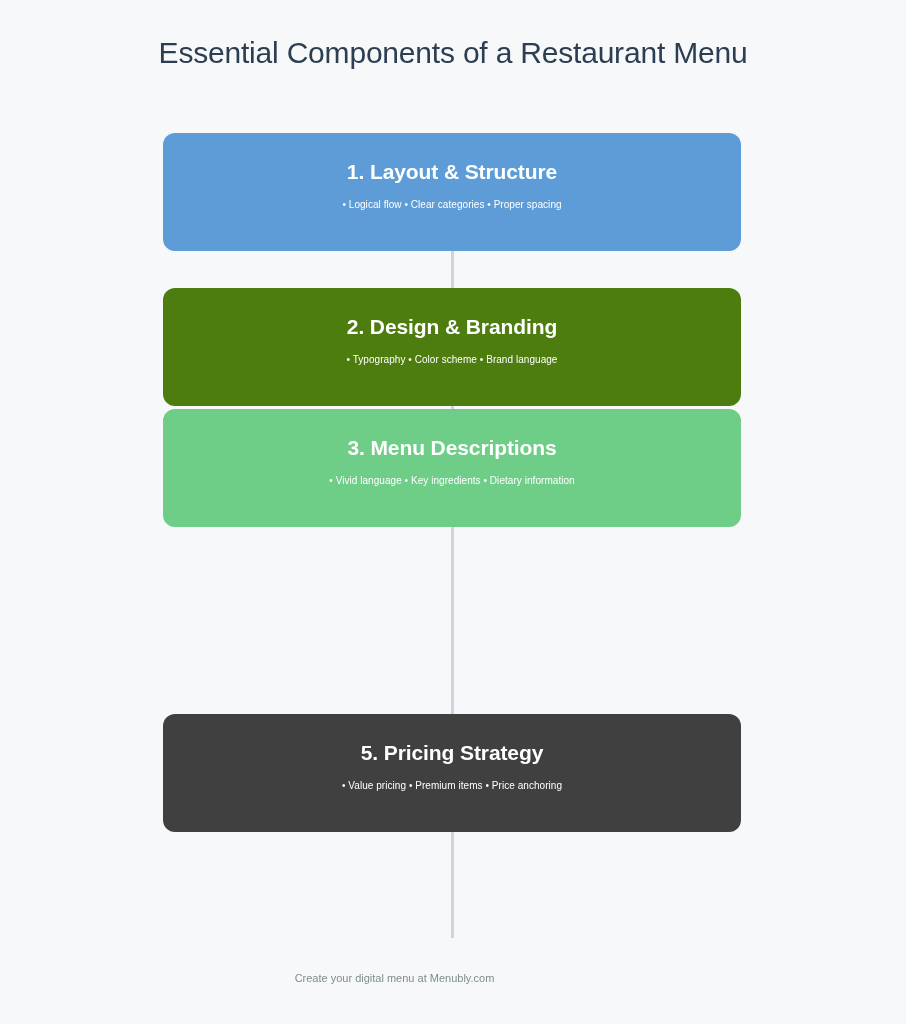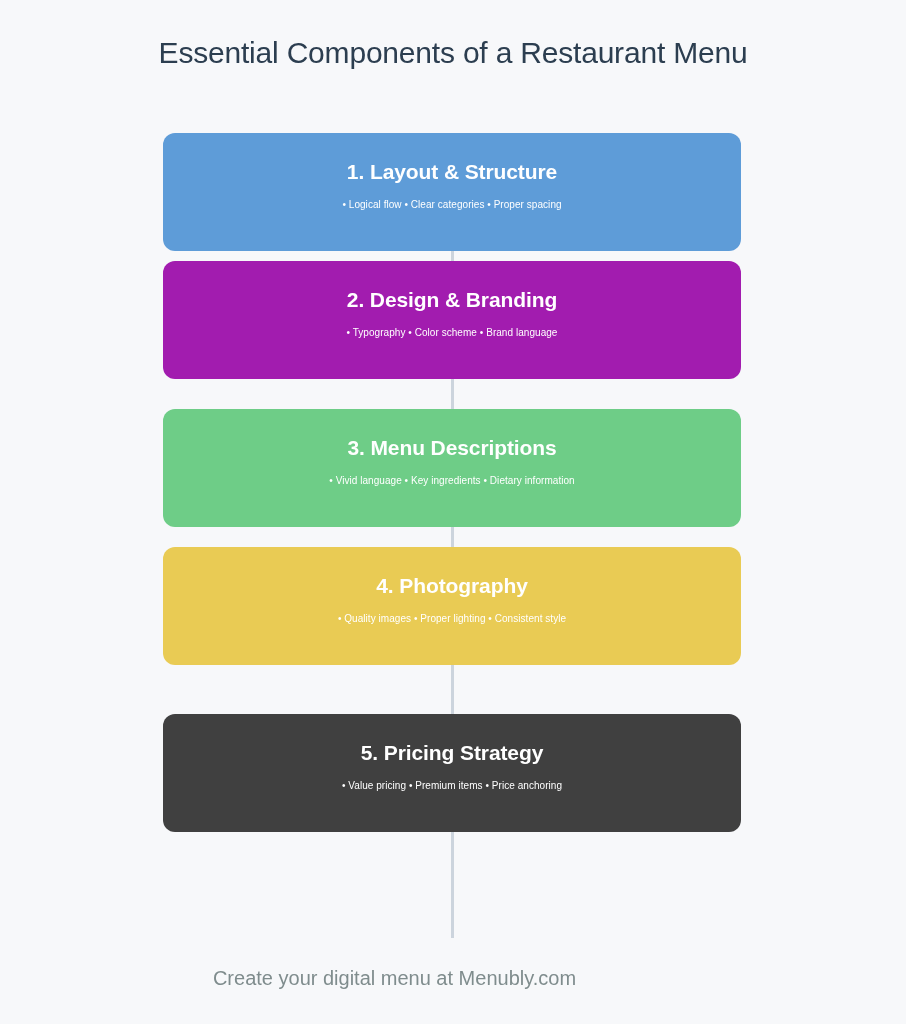--- a/index.html
+++ b/index.html
@@ -85,55 +85,51 @@
     letter-spacing: 0.05px;
   }
 
   
   .footer {
     position: absolute;
     top: 966px;
     left: 0;
     width: 789px;
     text-align: center;
-    font-size: 20px;
+    font-size: 11px;
     color: #7f8c8d;
     line-height: 24px;
   }
 </style>
 </head>
 <body style="background: rgb(247, 248, 250);">
 
 <div id="infographic">
 
   <div class="title" style="color: rgb(44, 62, 80);">Essential Components of a Restaurant Menu</div>
 
   <div class="flow">
 
     <div class="connector" style="background: rgb(204, 212, 221);"></div>
 
     <div class="card" style="top: 0px; background: rgb(94, 156, 216);">
       <div class="card-title">1. Layout &amp; Structure</div>
       <div class="card-points">• Logical flow • Clear categories • Proper spacing</div>
     </div>
 
-    <div class="card" style="top: 128px; background: #a21caf;">
+    <div class="card" style="top: 155px; background: #4d7c0f;">
       <div class="card-title">2. Design &amp; Branding</div>
       <div class="card-points">• Typography • Color scheme • Brand language</div>
     </div>
 
     <div class="card" style="top: 276px; background: rgb(110, 205, 135);">
       <div class="card-title">3. Menu Descriptions</div>
       <div class="card-points">• Vivid language • Key ingredients • Dietary information</div>
     </div>
 
-    <div class="card" style="top: 414px; background: rgb(233, 203, 84);">
-      <div class="card-title">4. Photography</div>
-      <div class="card-points">• Quality images • Proper lighting • Consistent style</div>
-    </div>
 
     <div class="card" style="top: 581px; background: #404040;">
       <div class="card-title">5. Pricing Strategy</div>
       <div class="card-points">• Value pricing • Premium items • Price anchoring</div>
     </div>
 
 
   </div>
 
   <div class="footer" style="color: rgb(127, 140, 141);">Create your digital menu at Menubly.com</div>

